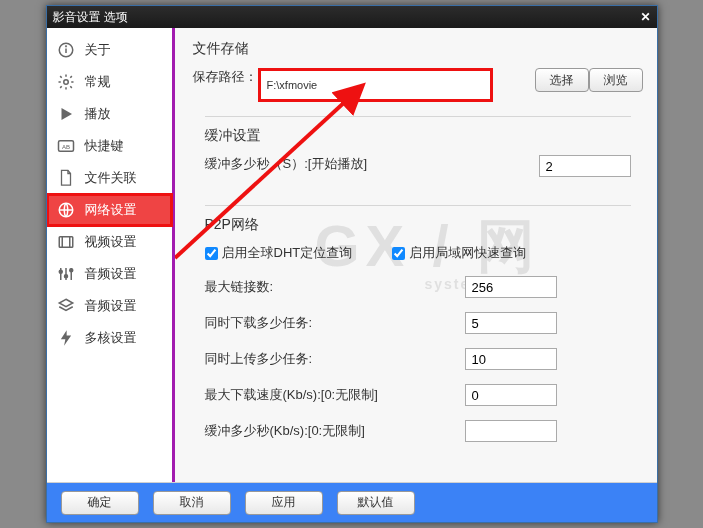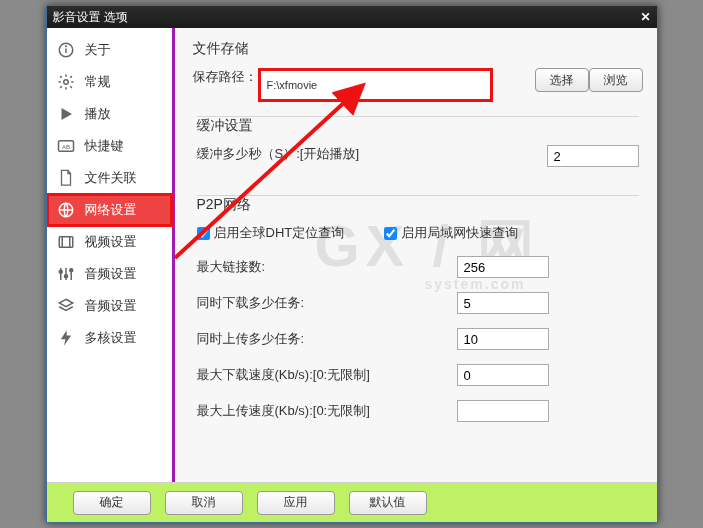--- a/index.html
+++ b/index.html
@@ -15,26 +15,26 @@
   .side-icon { width: 22px; height: 20px; display: flex; align-items: center; justify-content: center; color: #666; }
   .side-item.selected .side-icon { color: #fff; }
   .main { flex: 1; padding: 12px 14px 4px 18px; overflow-y: auto; position: relative; font-size: 13px; color: #333; }
   .section-title { font-size: 14px; margin-bottom: 10px; }
   .row { display: flex; margin-bottom: 14px; gap: 0; }
   .row .label { flex: 0 0 auto; }
   .row .grow { flex: 1; }
   .path-box { width: 235px; height: 34px; border: 3px solid #e11; background: #fff; display: flex; align-items: center; padding: 0 6px; font-family: SimSun, monospace; font-size: 11px; color: #333; }
   .btn { height: 24px; padding: 0 14px; background: linear-gradient(#fff,#e8e8e8); border: 1px solid #999; border-radius: 4px; font-size: 12px; color: #333; cursor: pointer; }
   .input-sm { width: 92px; height: 22px; border: 1px solid #aaa; padding: 0 6px; font-size: 13px; background: #fff; }
-  fieldset { border: 1px solid #d6d6d6; border-left: none; border-right: none; border-bottom: none; margin: 10px 4px 14px; }
+  fieldset { border: 1px solid #d6d6d6; border-left: none; border-right: none; border-bottom: none; margin: 10px 12px 14px; padding-top: 10px; }
   .checkbox { display: inline-flex; align-items: center; gap: 4px; margin-right: 40px; }
   .checkbox input { accent-color: #1089ff; }
   .p2p-row { display: flex; align-items: center; margin: 14px 0; }
   .p2p-row .plabel { width: 260px; }
-  .footer { height: 40px; display: flex; align-items: center; gap: 14px; padding: 0 26px; border-top: 1px solid #d0d0d0; background: #bef264; }
+  .footer { height: 40px; display: flex; align-items: center; gap: 14px; padding: 0 14px; border-top: 1px solid #d0d0d0; background: #3b82f6; }
   .footer .btn { width: 78px; }
   .watermark { position: absolute; top: 180px; left: 140px; font-size: 58px; font-weight: bold; color: rgba(180,180,180,0.35); pointer-events: none; letter-spacing: 6px; z-index: 0; }
   .watermark small { display: block; font-size: 14px; letter-spacing: 2px; margin-top: -10px; margin-left: 110px; }
   .main > *:not(.watermark):not(.arrow) { position: relative; z-index: 1; }
   .arrow { position: absolute; top: 40px; left: -10px; z-index: 3; pointer-events: none; }
 </style>
 </head>
 <body>
 
 <div class="window">
@@ -199,21 +199,21 @@
             <span class="plabel">同时上传多少任务:</span>
             <span class="grow"></span>
             <input class="input-sm" value="10" style="">
           </div>
         <div class="p2p-row">
             <span class="plabel">最大下载速度(Kb/s):[0:无限制]</span>
             <span class="grow"></span>
             <input class="input-sm" value="0" style="">
           </div>
         <div class="p2p-row">
-            <span class="plabel">最大上传速度(Kb/s):[0:无限制]</span>
+            <span class="plabel">缓冲多少秒(Kb/s):[0:无限制]</span>
             <span class="grow"></span>
             <input class="input-sm" value="" style="">
           </div>
       </fieldset>
     </div>
   </div>
   <div class="footer">
     <button class="btn">确定</button>
     <button class="btn">取消</button>
     <button class="btn">应用</button>

